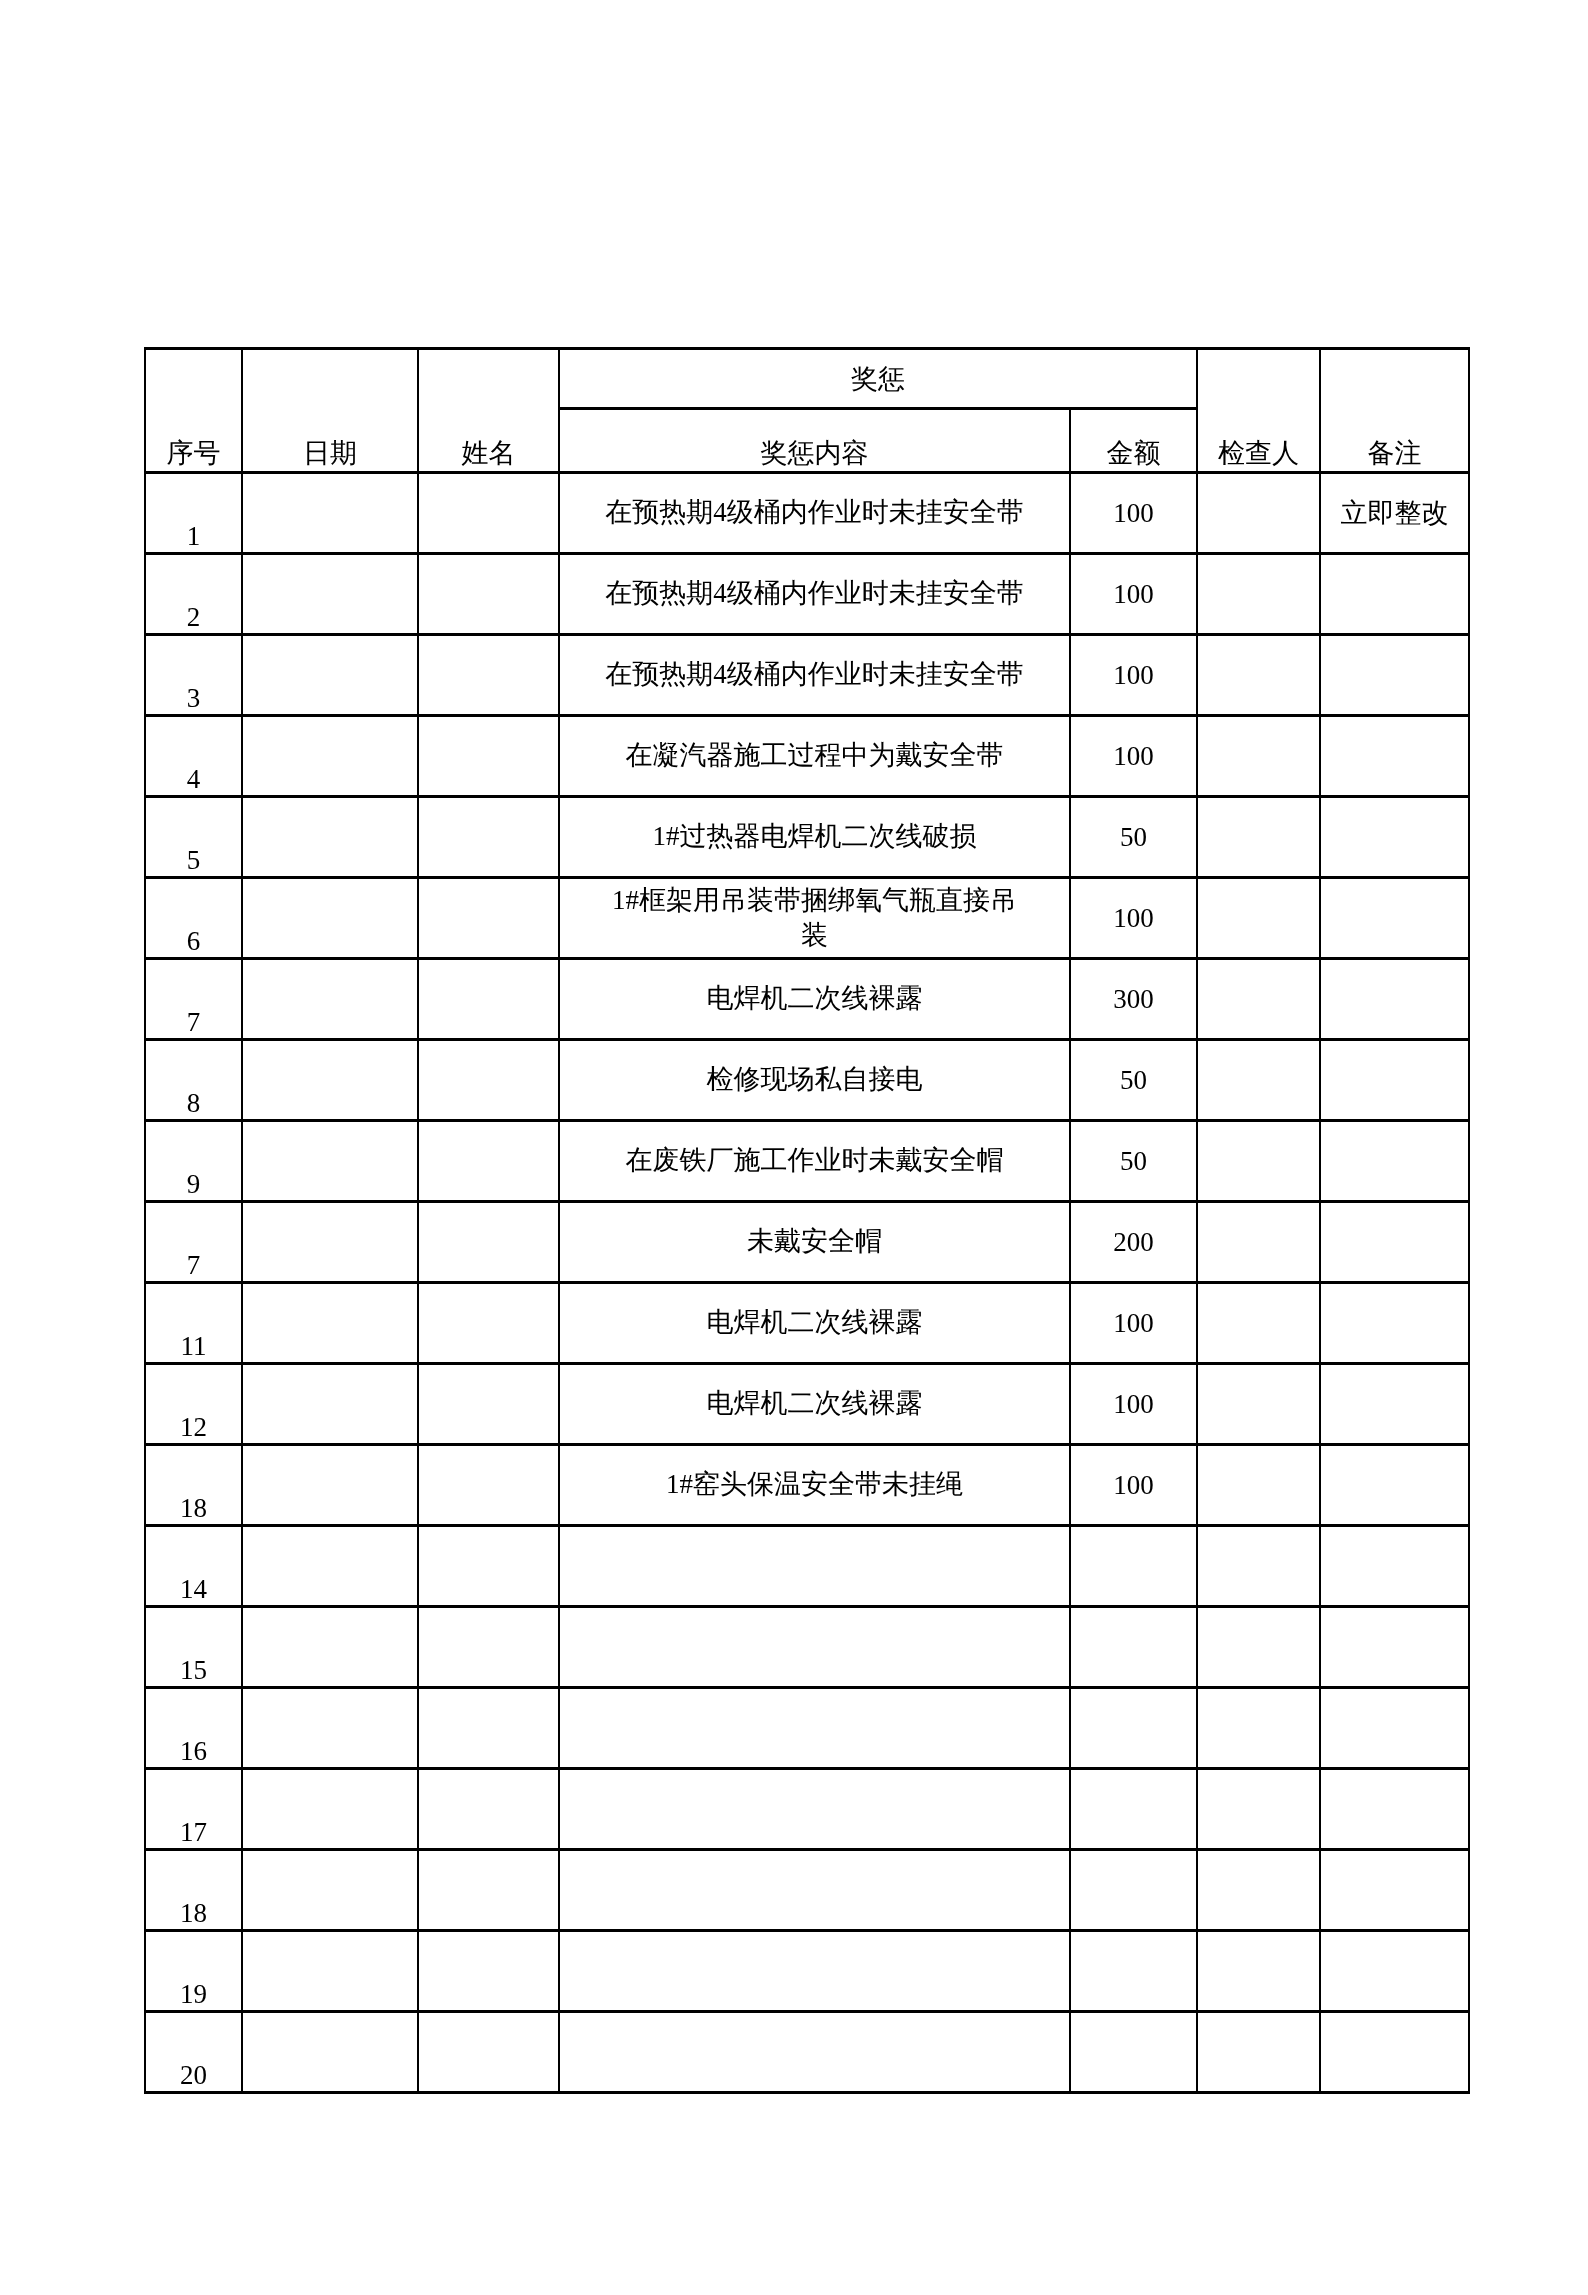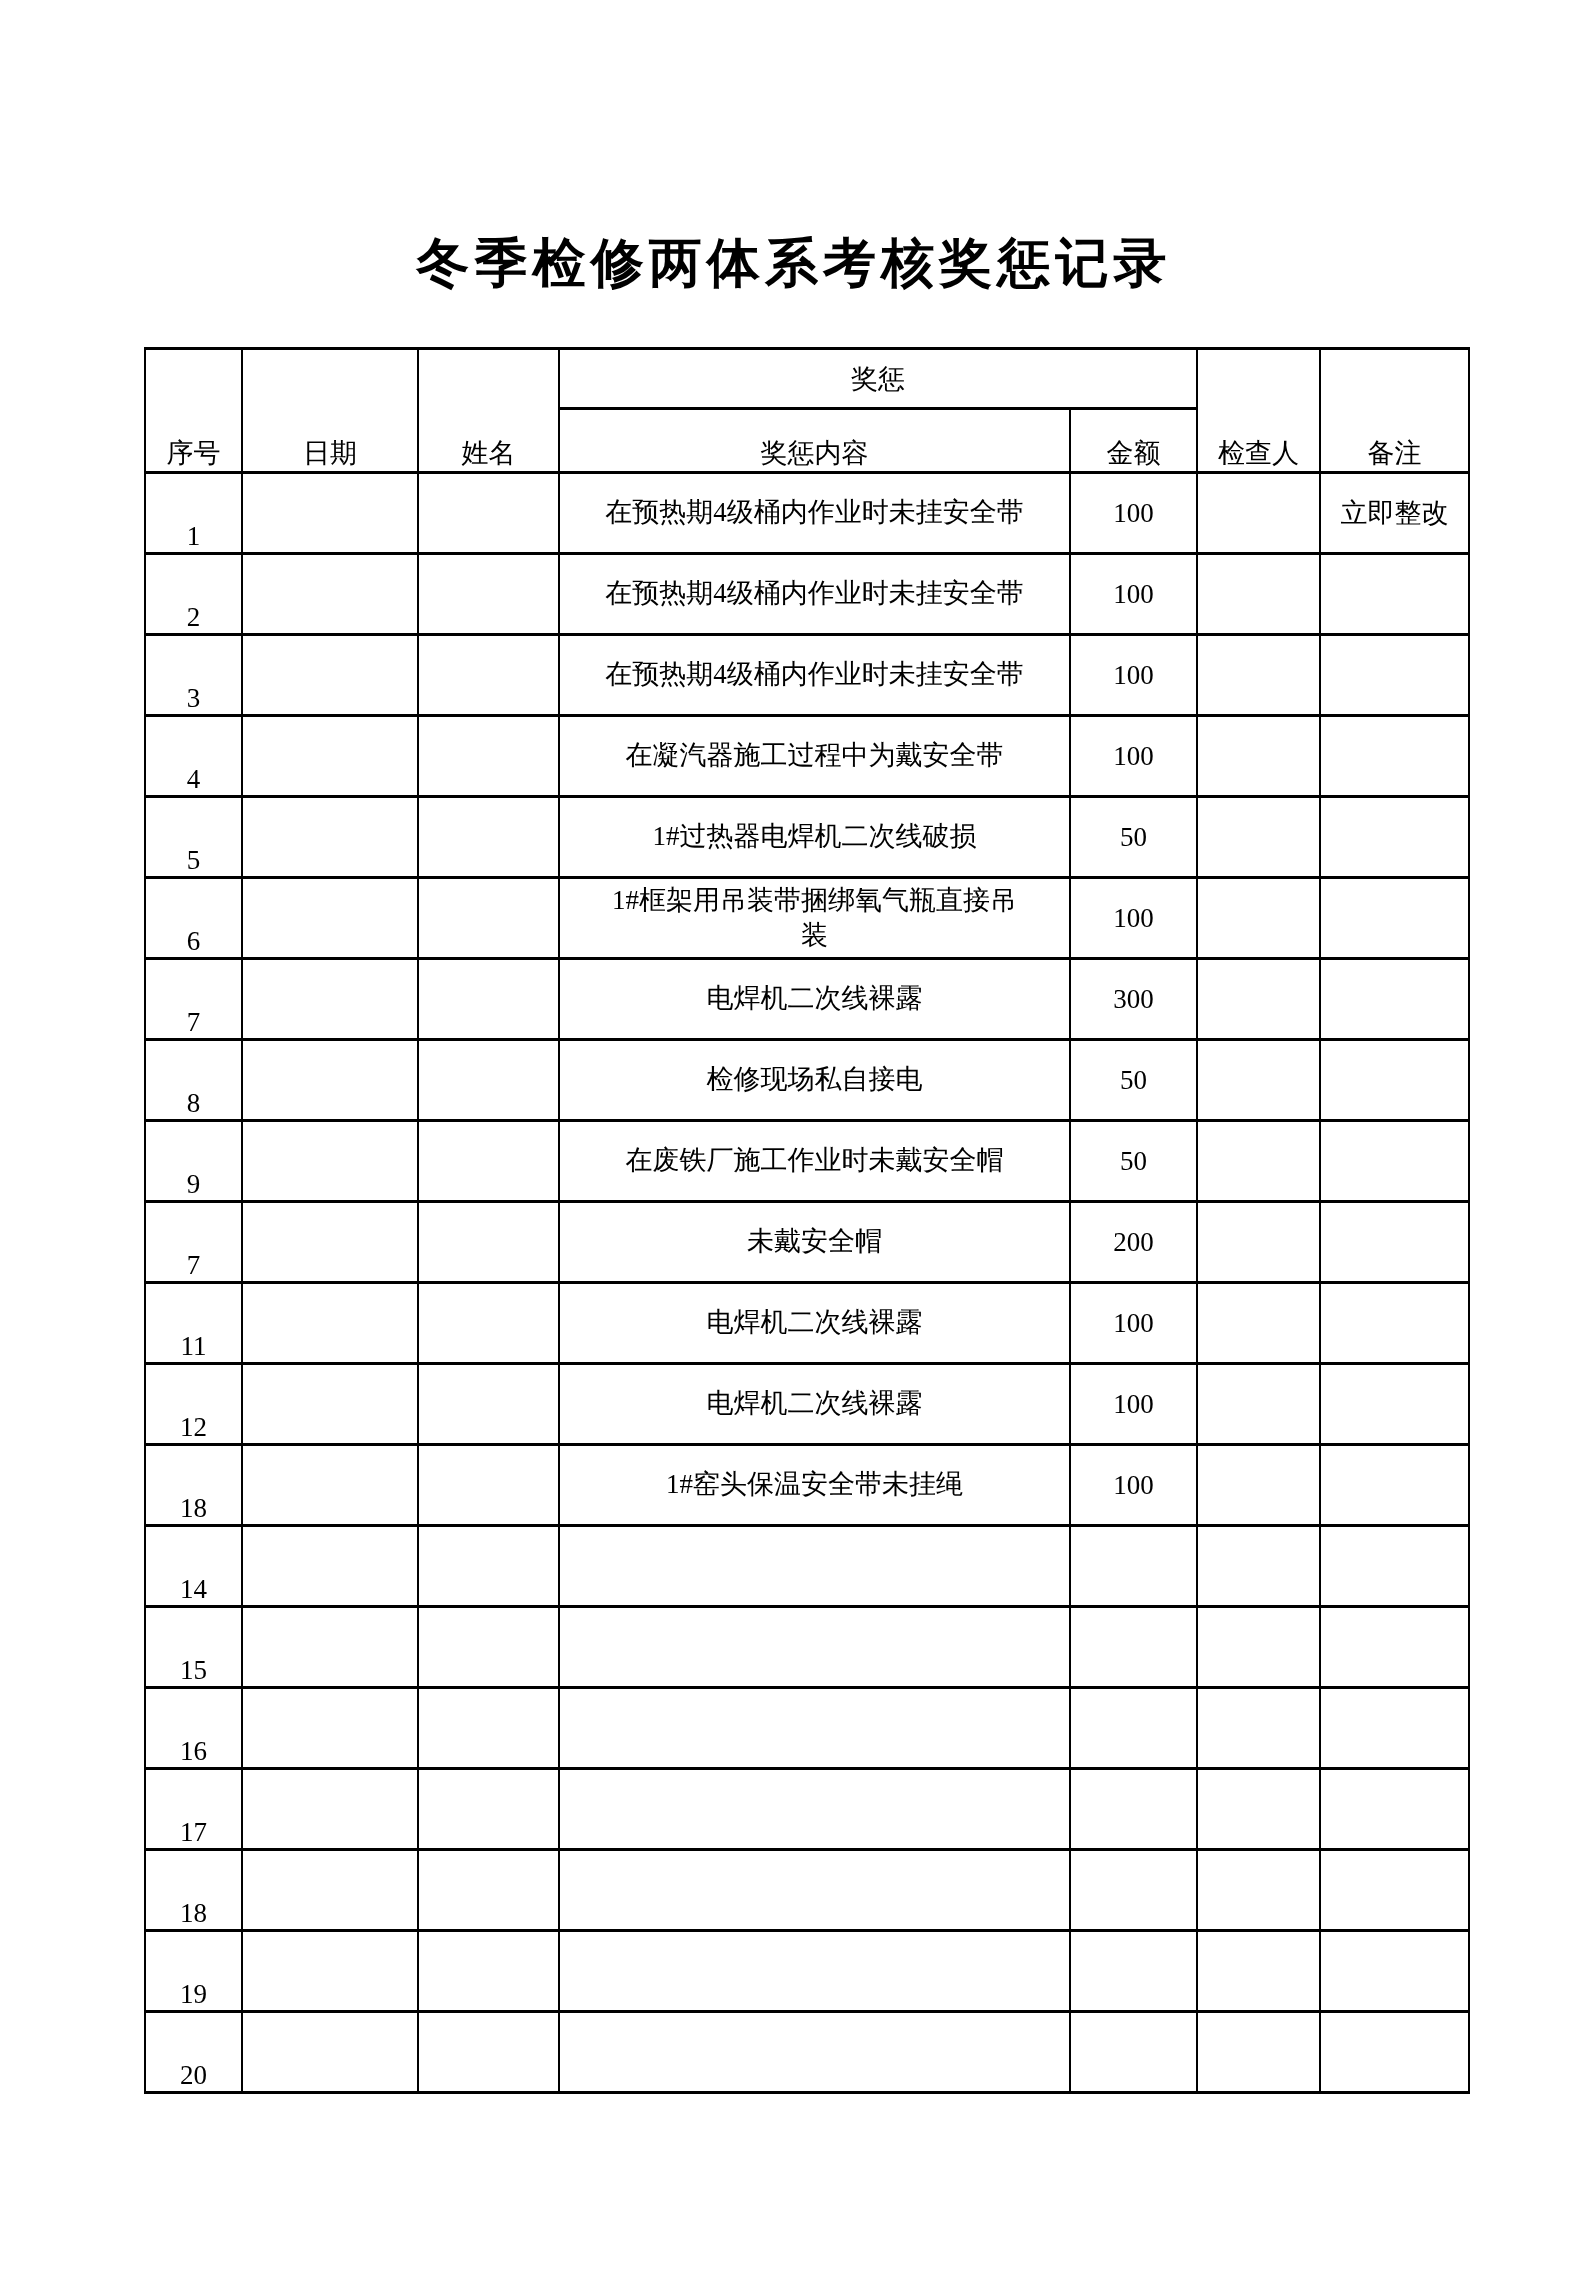--- a/index.html
+++ b/index.html
@@ -74,21 +74,20 @@
     line-height: 1.3;
     white-space: pre-line;
     margin-top: 24px;
   }
 </style>
 </head>
 <body>
 
 <div class="page">
 
-  <div class="doc-title">冬季检修两体系考核奖惩记录</div>
 
   <table class="sheet">
     <colgroup>
       <col style="width:97px">
       <col style="width:176px">
       <col style="width:141px">
       <col style="width:511px">
       <col style="width:127px">
       <col style="width:123px">
       <col style="width:149px">

